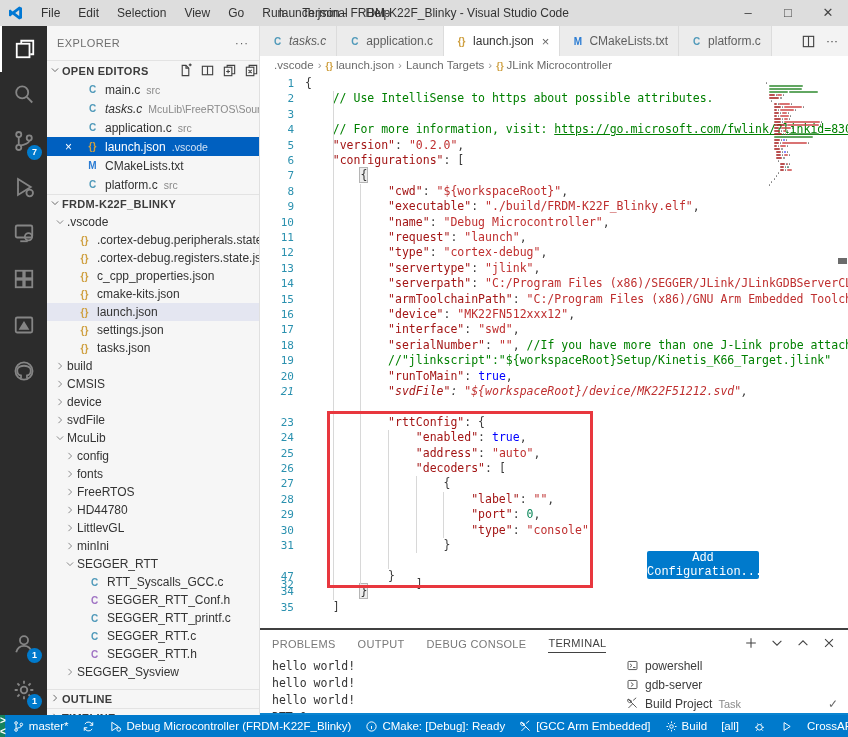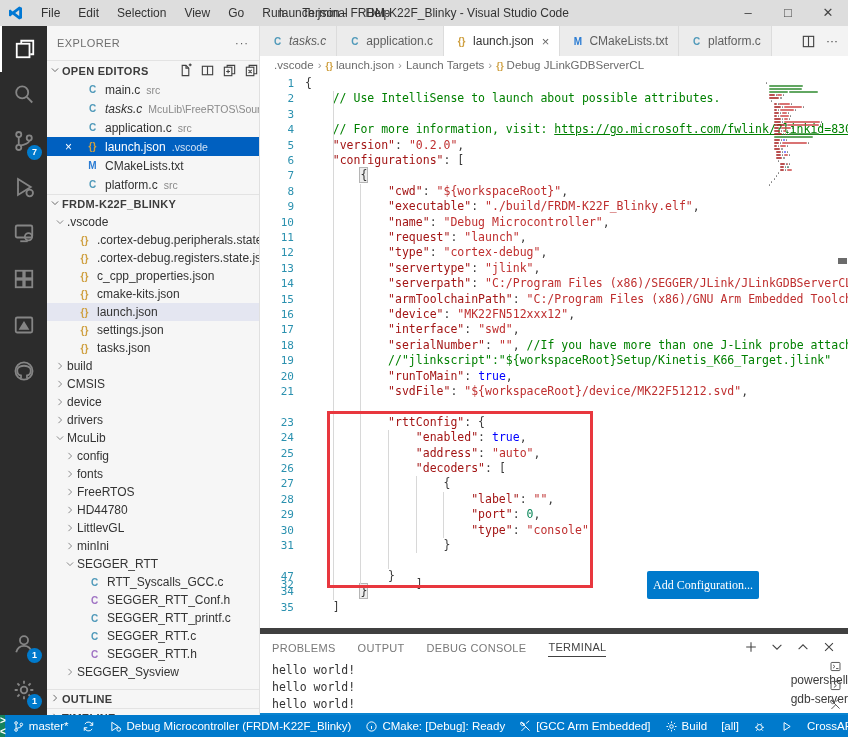--- a/index.html
+++ b/index.html
@@ -60,36 +60,36 @@
   .code-area { position:absolute; left:0; top:48px; width:588px; height:554px; overflow:hidden; font-family:"DejaVu Sans Mono","Liberation Mono",monospace; font-size:11.5px; }
   .code-line { position:relative; height:15.4px; line-height:15.4px; white-space:pre; padding-left:45px; }
   .gutter-num { position:absolute; left:0; top:0; width:34px; text-align:right; color:#2b91af; font-size:11px; }
   .gutter-num.cur { color:#0b5f79; }
   .code-line.current { border-top:1px solid #dcdcdc; border-bottom:1px solid #dcdcdc; }
   .tok-p { color:#3b3b3b; } .tok-c { color:#008000; } .tok-u { color:#008000; text-decoration:underline; }
   .tok-k { color:#a31515; } .tok-s { color:#bf2f2f; } .tok-b { color:#0000ff; } .tok-n2 { color:#098658; }
   .tok-m { outline:1px solid #b5b5b5; background:#ededed; }
   .indent-guide { position:absolute; width:1px; background:#d8d8d8; }
   .red-box { position:absolute; left:67px; top:337px; width:266px; height:177px; border:3px solid #e8373e; z-index:5; }
-  .add-config-btn { position:absolute; left:387px; top:497px; width:112px; height:28px; background:#007acc; color:#fff; border:none; font-size:12px; font-family:Liberation Serif, serif; border-radius:2px; z-index:6; }
+  .add-config-btn { position:absolute; left:387px; top:477px; width:112px; height:28px; background:#007acc; color:#fff; border:none; font-size:12px; font-family:Liberation Mono, monospace; border-radius:2px; z-index:6; }
   .minimap { position:absolute; right:16px; top:8px; width:66px; z-index:2; }
   .mm-row { height:2px; margin-bottom:1px; display:flex; gap:1px; }
   .mm-seg { height:2px; border-radius:1px; opacity:.75; }
   .ruler-mark { position:absolute; right:1px; top:184px; width:9px; height:6px; background:#6b6b6b; }
 
   
-  .panel { position:absolute; left:260px; top:628px; width:588px; height:87px; background:#fff; border-top:6px solid #404040; }
+  .panel { position:absolute; left:260px; top:628px; width:588px; height:87px; background:#fff; border-top:2px solid #404040; }
   .panel-tabs { display:flex; align-items:center; height:26px; padding-left:12px; }
   .panel-tab { font-size:11px; letter-spacing:.3px; color:#787878; margin-right:22px; padding:4px 0 3px; }
   .panel-tab.active { color:#424242; border-bottom:1px solid #424242; }
   .panel-actions { margin-left:auto; display:flex; gap:12px; padding-right:12px; color:#424242; align-items:center; }
   .panel-actions svg { width:14px; height:14px; }
   .term-out { position:absolute; left:12px; top:28px; font-family:"DejaVu Sans Mono","Liberation Mono",monospace; font-size:11.5px; color:#333; line-height:17px; }
   .term-list { position:absolute; left:360px; top:26px; width:228px; }
-  .term-row { display:flex; align-items:flex-end; height:19px; padding-left:6px; color:#3b3b3b;flex-direction:column; }
+  .term-row { display:flex; align-items:center; height:19px; padding-left:6px; color:#3b3b3b; }
   .term-row svg { width:13px; height:13px; margin-right:6px; flex:none; color:#555; }
   .term-row.selected { background:#d6e9fb; }
   .term-row .t-suffix { color:#8a8a8a; margin-left:6px; font-size:11px; }
   .term-row .t-check { margin-left:auto; margin-right:10px; color:#6a6a6a; }
   .panel-blue-line { position:absolute; left:0; bottom:0; width:588px; height:2px; background:#0a84d0; }
 
   
   .statusbar { position:absolute; left:0; top:715px; width:848px; height:22px; background:#007acc; color:#fff; display:flex; align-items:center; font-size:11.5px; }
   .sb-remote { width:30px; height:22px; background:#16825d; display:flex; align-items:center; justify-content:center; font-weight:bold; font-size:10px; letter-spacing:-1px; }
   .status-item { display:flex; align-items:center; gap:4px; padding:0 7px; height:22px; white-space:nowrap; }
@@ -340,21 +340,21 @@
             </svg>
           </span>
           <span class="tree-label">device</span>
         </div>
         <div class="tree-row" style="padding-left: 6px;">
           <span class="chev">
             <svg viewBox="0 0 16 16" fill="none" stroke="currentColor" stroke-width="1.2">
               <path d="M5.5 3l5 5-5 5"></path>
             </svg>
           </span>
-          <span class="tree-label">drivers</span>
+          <span class="tree-label">svdFile</span>
         </div>
         <div class="tree-row" style="padding-left: 6px;">
           <span class="chev">
             <svg viewBox="0 0 16 16" fill="none" stroke="currentColor" stroke-width="1.2">
               <path d="M3 5.5l5 5 5-5"></path>
             </svg>
           </span>
           <span class="tree-label">McuLib</span>
         </div>
         <div class="tree-row" style="padding-left: 16px;">
@@ -503,21 +503,21 @@
           <span class="bc-ico">{}</span>
           <span>launch.json</span>
         </span>
         <span class="bc-sep">›</span>
         <span class="bc-item">
           <span>Launch Targets</span>
         </span>
         <span class="bc-sep">›</span>
         <span class="bc-item">
           <span class="bc-ico">{}</span>
-          <span>Debug JLinkGDBServerCL</span>
+          <span>JLink Microcontroller</span>
         </span>
       </div>
     <div class="code-area" id="code-area">
       <div class="red-box"></div>
       <button class="add-config-btn">Add Configuration...</button>
       <div class="minimap" id="minimap">
           <div class="mm-row">
             <span class="mm-seg" style="width: 0.62px; background: rgb(85, 85, 85);"></span>
           </div>
           <div class="mm-row">
@@ -716,40 +716,40 @@
             <span style="width: 4.4px;"></span>
             <span class="mm-seg" style="width: 0.62px; background: rgb(85, 85, 85);"></span>
           </div>
           <div class="mm-row">
             <span style="width: 2.2px;"></span>
             <span class="mm-seg" style="width: 0.62px; background: rgb(85, 85, 85);"></span>
           </div>
         </div>
       <div class="ruler-mark"></div>
     <div class="code-line" style="position: absolute; left: 0px; right: 0px; top: 2px;"><span class="gutter-num">1</span><span class="tok-p">{</span></div>
-        <div class="code-line" style="position: absolute; left: 0px; right: 0px; top: 17.4px;"><span class="gutter-num">2</span><span class="tok-c">    // Use IntelliSense to launch about possible attributes.</span></div>
+        <div class="code-line" style="position: absolute; left: 0px; right: 0px; top: 17.4px;"><span class="gutter-num">2</span><span class="tok-c">    // Use IntelliSense to https about possible attributes.</span></div>
         <div class="code-line" style="position: absolute; left: 0px; right: 0px; top: 32.8px;"><span class="gutter-num">3</span></div>
         <div class="code-line" style="position: absolute; left: 0px; right: 0px; top: 48.2px;"><span class="gutter-num">4</span><span class="tok-c">    // For more information, visit: </span><span class="tok-u">https://go.microsoft.com/fwlink/?linkid=830387</span></div>
         <div class="code-line" style="position: absolute; left: 0px; right: 0px; top: 63.6px;"><span class="gutter-num">5</span><span class="tok-p">    </span><span class="tok-k">"version"</span><span class="tok-p">: </span><span class="tok-s">"0.2.0"</span><span class="tok-p">,</span></div>
         <div class="code-line" style="position: absolute; left: 0px; right: 0px; top: 79px;"><span class="gutter-num">6</span><span class="tok-p">    </span><span class="tok-k">"configurations"</span><span class="tok-p">: [</span></div>
         <div class="code-line" style="position: absolute; left: 0px; right: 0px; top: 94.4px;"><span class="gutter-num">7</span><span class="tok-p">        </span><span class="tok-m">{</span></div>
         <div class="code-line" style="position: absolute; left: 0px; right: 0px; top: 109.8px;"><span class="gutter-num">8</span><span class="tok-p">            </span><span class="tok-k">"cwd"</span><span class="tok-p">: </span><span class="tok-s">"${workspaceRoot}"</span><span class="tok-p">,</span></div>
         <div class="code-line" style="position: absolute; left: 0px; right: 0px; top: 125.2px;"><span class="gutter-num">9</span><span class="tok-p">            </span><span class="tok-k">"executable"</span><span class="tok-p">: </span><span class="tok-s">"./build/FRDM-K22F_Blinky.elf"</span><span class="tok-p">,</span></div>
         <div class="code-line" style="position: absolute; left: 0px; right: 0px; top: 140.6px;"><span class="gutter-num">10</span><span class="tok-p">            </span><span class="tok-k">"name"</span><span class="tok-p">: </span><span class="tok-s">"Debug Microcontroller"</span><span class="tok-p">,</span></div>
         <div class="code-line" style="position: absolute; left: 0px; right: 0px; top: 156px;"><span class="gutter-num">11</span><span class="tok-p">            </span><span class="tok-k">"request"</span><span class="tok-p">: </span><span class="tok-s">"launch"</span><span class="tok-p">,</span></div>
         <div class="code-line" style="position: absolute; left: 0px; right: 0px; top: 171.4px;"><span class="gutter-num">12</span><span class="tok-p">            </span><span class="tok-k">"type"</span><span class="tok-p">: </span><span class="tok-s">"cortex-debug"</span><span class="tok-p">,</span></div>
         <div class="code-line" style="position: absolute; left: 0px; right: 0px; top: 186.8px;"><span class="gutter-num">13</span><span class="tok-p">            </span><span class="tok-k">"servertype"</span><span class="tok-p">: </span><span class="tok-s">"jlink"</span><span class="tok-p">,</span></div>
         <div class="code-line" style="position: absolute; left: 0px; right: 0px; top: 202.2px;"><span class="gutter-num">14</span><span class="tok-p">            </span><span class="tok-k">"serverpath"</span><span class="tok-p">: </span><span class="tok-s">"C:/Program Files (x86)/SEGGER/JLink/JLinkGDBServerCL.exe"</span></div>
         <div class="code-line" style="position: absolute; left: 0px; right: 0px; top: 217.6px;"><span class="gutter-num">15</span><span class="tok-p">            </span><span class="tok-k">"armToolchainPath"</span><span class="tok-p">: </span><span class="tok-s">"C:/Program Files (x86)/GNU Arm Embedded Toolchain"</span></div>
         <div class="code-line" style="position: absolute; left: 0px; right: 0px; top: 233px;"><span class="gutter-num">16</span><span class="tok-p">            </span><span class="tok-k">"device"</span><span class="tok-p">: </span><span class="tok-s">"MK22FN512xxx12"</span><span class="tok-p">,</span></div>
         <div class="code-line" style="position: absolute; left: 0px; right: 0px; top: 248.4px;"><span class="gutter-num">17</span><span class="tok-p">            </span><span class="tok-k">"interface"</span><span class="tok-p">: </span><span class="tok-s">"swd"</span><span class="tok-p">,</span></div>
         <div class="code-line" style="position: absolute; left: 0px; right: 0px; top: 263.8px;"><span class="gutter-num">18</span><span class="tok-p">            </span><span class="tok-k">"serialNumber"</span><span class="tok-p">: </span><span class="tok-s">""</span><span class="tok-p">, </span><span class="tok-c">//If you have more than one J-Link probe attached</span></div>
         <div class="code-line" style="position: absolute; left: 0px; right: 0px; top: 279.2px;"><span class="gutter-num">19</span><span class="tok-c">            //"jlinkscript":"${workspaceRoot}Setup/Kinetis_K66_Target.jlink"</span></div>
         <div class="code-line" style="position: absolute; left: 0px; right: 0px; top: 294.6px;"><span class="gutter-num">20</span><span class="tok-p">            </span><span class="tok-k">"runToMain"</span><span class="tok-p">: </span><span class="tok-b">true</span><span class="tok-p">,</span></div>
-        <div class="code-line" style="position: absolute; left: 0px; right: 0px; top: 310px;"><span class="gutter-num">21</span><span class="tok-p">            </span><span class="tok-k">"svdFile"</span><span class="tok-p">: </span><span class="tok-s">"${workspaceRoot}/device/MK22F51212.svd"</span><span class="tok-p">,</span></div>
+        <div class="code-line" style="position: absolute; left: 0px; right: 0px; top: 310px; font-style: italic;"><span class="gutter-num">21</span><span class="tok-p">            </span><span class="tok-k">"svdFile"</span><span class="tok-p">: </span><span class="tok-s">"${workspaceRoot}/device/MK22F51212.svd"</span><span class="tok-p">,</span></div>
         <div class="code-line" style="position: absolute; left: 0px; right: 0px; top: 340.8px;"><span class="gutter-num">23</span><span class="tok-p">            </span><span class="tok-k">"rttConfig"</span><span class="tok-p">: {</span></div>
         <div class="code-line" style="position: absolute; left: 0px; right: 0px; top: 356.2px;"><span class="gutter-num">24</span><span class="tok-p">                </span><span class="tok-k">"enabled"</span><span class="tok-p">: </span><span class="tok-b">true</span><span class="tok-p">,</span></div>
         <div class="code-line" style="position: absolute; left: 0px; right: 0px; top: 371.6px;"><span class="gutter-num">25</span><span class="tok-p">                </span><span class="tok-k">"address"</span><span class="tok-p">: </span><span class="tok-s">"auto"</span><span class="tok-p">,</span></div>
         <div class="code-line" style="position: absolute; left: 0px; right: 0px; top: 387px;"><span class="gutter-num">26</span><span class="tok-p">                </span><span class="tok-k">"decoders"</span><span class="tok-p">: [</span></div>
         <div class="code-line" style="position: absolute; left: 0px; right: 0px; top: 402.4px;"><span class="gutter-num">27</span><span class="tok-p">                    {</span></div>
         <div class="code-line" style="position: absolute; left: 0px; right: 0px; top: 417.8px;"><span class="gutter-num">28</span><span class="tok-p">                        </span><span class="tok-k">"label"</span><span class="tok-p">: </span><span class="tok-s">""</span><span class="tok-p">,</span></div>
         <div class="code-line" style="position: absolute; left: 0px; right: 0px; top: 433.2px;"><span class="gutter-num">29</span><span class="tok-p">                        </span><span class="tok-k">"port"</span><span class="tok-p">: </span><span class="tok-n2">0</span><span class="tok-p">,</span></div>
         <div class="code-line" style="position: absolute; left: 0px; right: 0px; top: 448.6px;"><span class="gutter-num">30</span><span class="tok-p">                        </span><span class="tok-k">"type"</span><span class="tok-p">: </span><span class="tok-s">"console"</span></div>
         <div class="code-line" style="position: absolute; left: 0px; right: 0px; top: 464px;"><span class="gutter-num">31</span><span class="tok-p">                    }</span></div>
         <div class="code-line" style="position: absolute; left: 0px; right: 13px; top: 479.4px; margin-top: 24px;"><span class="gutter-num">32</span><span class="tok-p">                ]</span></div>

